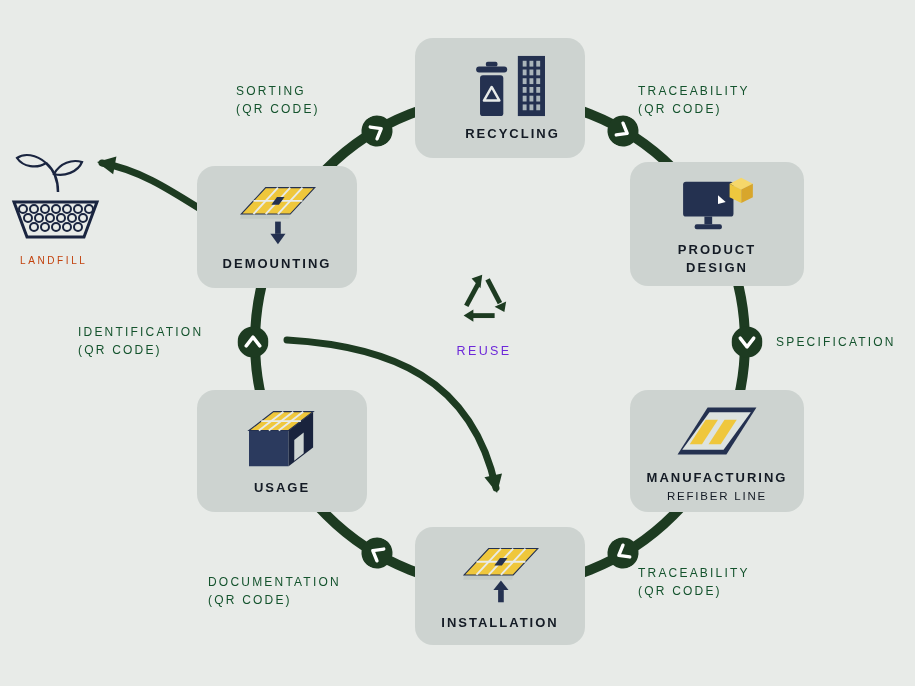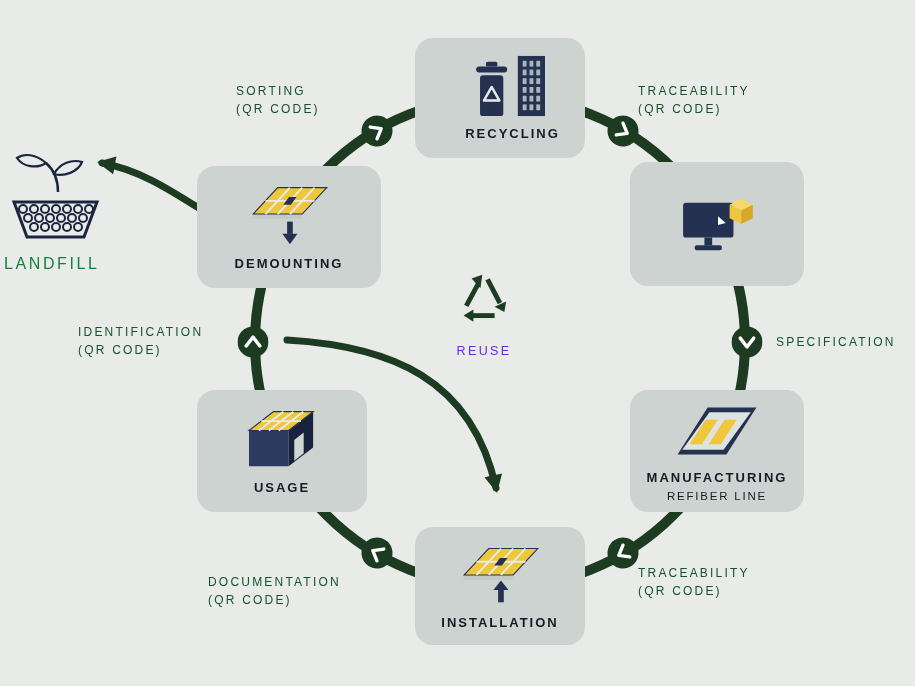--- a/index.html
+++ b/index.html
@@ -41,31 +41,31 @@
   }
 
   .center-icon { position:absolute; z-index:2; left:484px; top:299px; transform:translate(-50%,-50%); }
   .center-label {
     position:absolute; z-index:2; left:484px; top:351px; transform:translate(-50%,-50%);
     font-size:12.5px; letter-spacing:2.4px; color:#6d28d9; white-space:nowrap;
   }
 
   .landfill-icon { position:absolute; z-index:2; left:8px; top:150px; }
   .landfill-label {
-    position:absolute; z-index:2; left:4px; top:255px;
-    font-size:16px; letter-spacing:2.6px; color:#15803d; white-space:nowrap;
+    position:absolute; z-index:2; left:20px; top:255px;
+    font-size:10px; letter-spacing:2.6px; color:#c2410c; white-space:nowrap;
   }
 
   
   .node-recycling      { left:415px; top:38px;  width:170px; height:120px;padding-left:25px; }
   .node-product-design { left:630px; top:162px; width:174px; height:124px; }
   .node-manufacturing  { left:630px; top:390px; width:174px; height:122px; }
   .node-installation   { left:415px; top:527px; width:170px; height:118px; }
   .node-usage          { left:197px; top:390px; width:170px; height:122px; }
-  .node-demounting     { left:197px; top:166px; width:184px; height:122px; }
+  .node-demounting     { left:197px; top:166px; width:160px; height:122px; }
 
   
   .chev-demounting-recycling   { left:377px; top:131px; transform:translate(-50%,-50%) rotate(-30deg); }
   .chev-recycling-productdesign{ left:623px; top:131px; transform:translate(-50%,-50%) rotate(30deg); }
   .chev-productdesign-manufacturing { left:747px; top:342px; transform:translate(-50%,-50%) rotate(90deg); }
   .chev-manufacturing-installation  { left:623px; top:553px; transform:translate(-50%,-50%) rotate(150deg); }
   .chev-installation-usage     { left:377px; top:553px; transform:translate(-50%,-50%) rotate(210deg); }
   .chev-usage-demounting       { left:253px; top:342px; transform:translate(-50%,-50%) rotate(-90deg); }
 
   
@@ -167,20 +167,24 @@
       <svg width="90" height="62" viewBox="0 0 90 64">
         <rect x="10" y="10" width="52" height="36" rx="3" fill="#243150"></rect>
         <rect x="32" y="46" width="8" height="8" fill="#243150"></rect>
         <rect x="22" y="54" width="28" height="5" rx="2" fill="#243150"></rect>
         <polygon points="46,24 54,31 46,33" fill="#ffffff"></polygon>
         <polygon points="58,12 70,6 82,12 70,18" fill="#f6d76a"></polygon>
         <polygon points="58,12 58,26 70,32 70,18" fill="#eec73e"></polygon>
         <polygon points="82,12 82,26 70,32 70,18" fill="#d8a62c"></polygon>
       </svg>
     </div>
+    <div class="nlabel">
+      <div>PRODUCT</div>
+      <div>DESIGN</div>
+    </div>
   </div>
 
   <div class="node node-manufacturing">
     <div class="icon">
       <svg width="100" height="62" viewBox="0 0 100 66">
         <polygon points="8,58 40,8 92,8 60,58" fill="#243150"></polygon>
         <polygon points="13,53 42,13 86,13 57,53" fill="#dde3e0"></polygon>
         <polygon points="21,47 38,21 51,21 34,47" fill="#efc73c"></polygon>
         <polygon points="41,47 58,21 71,21 54,47" fill="#efc73c"></polygon>
       </svg>

